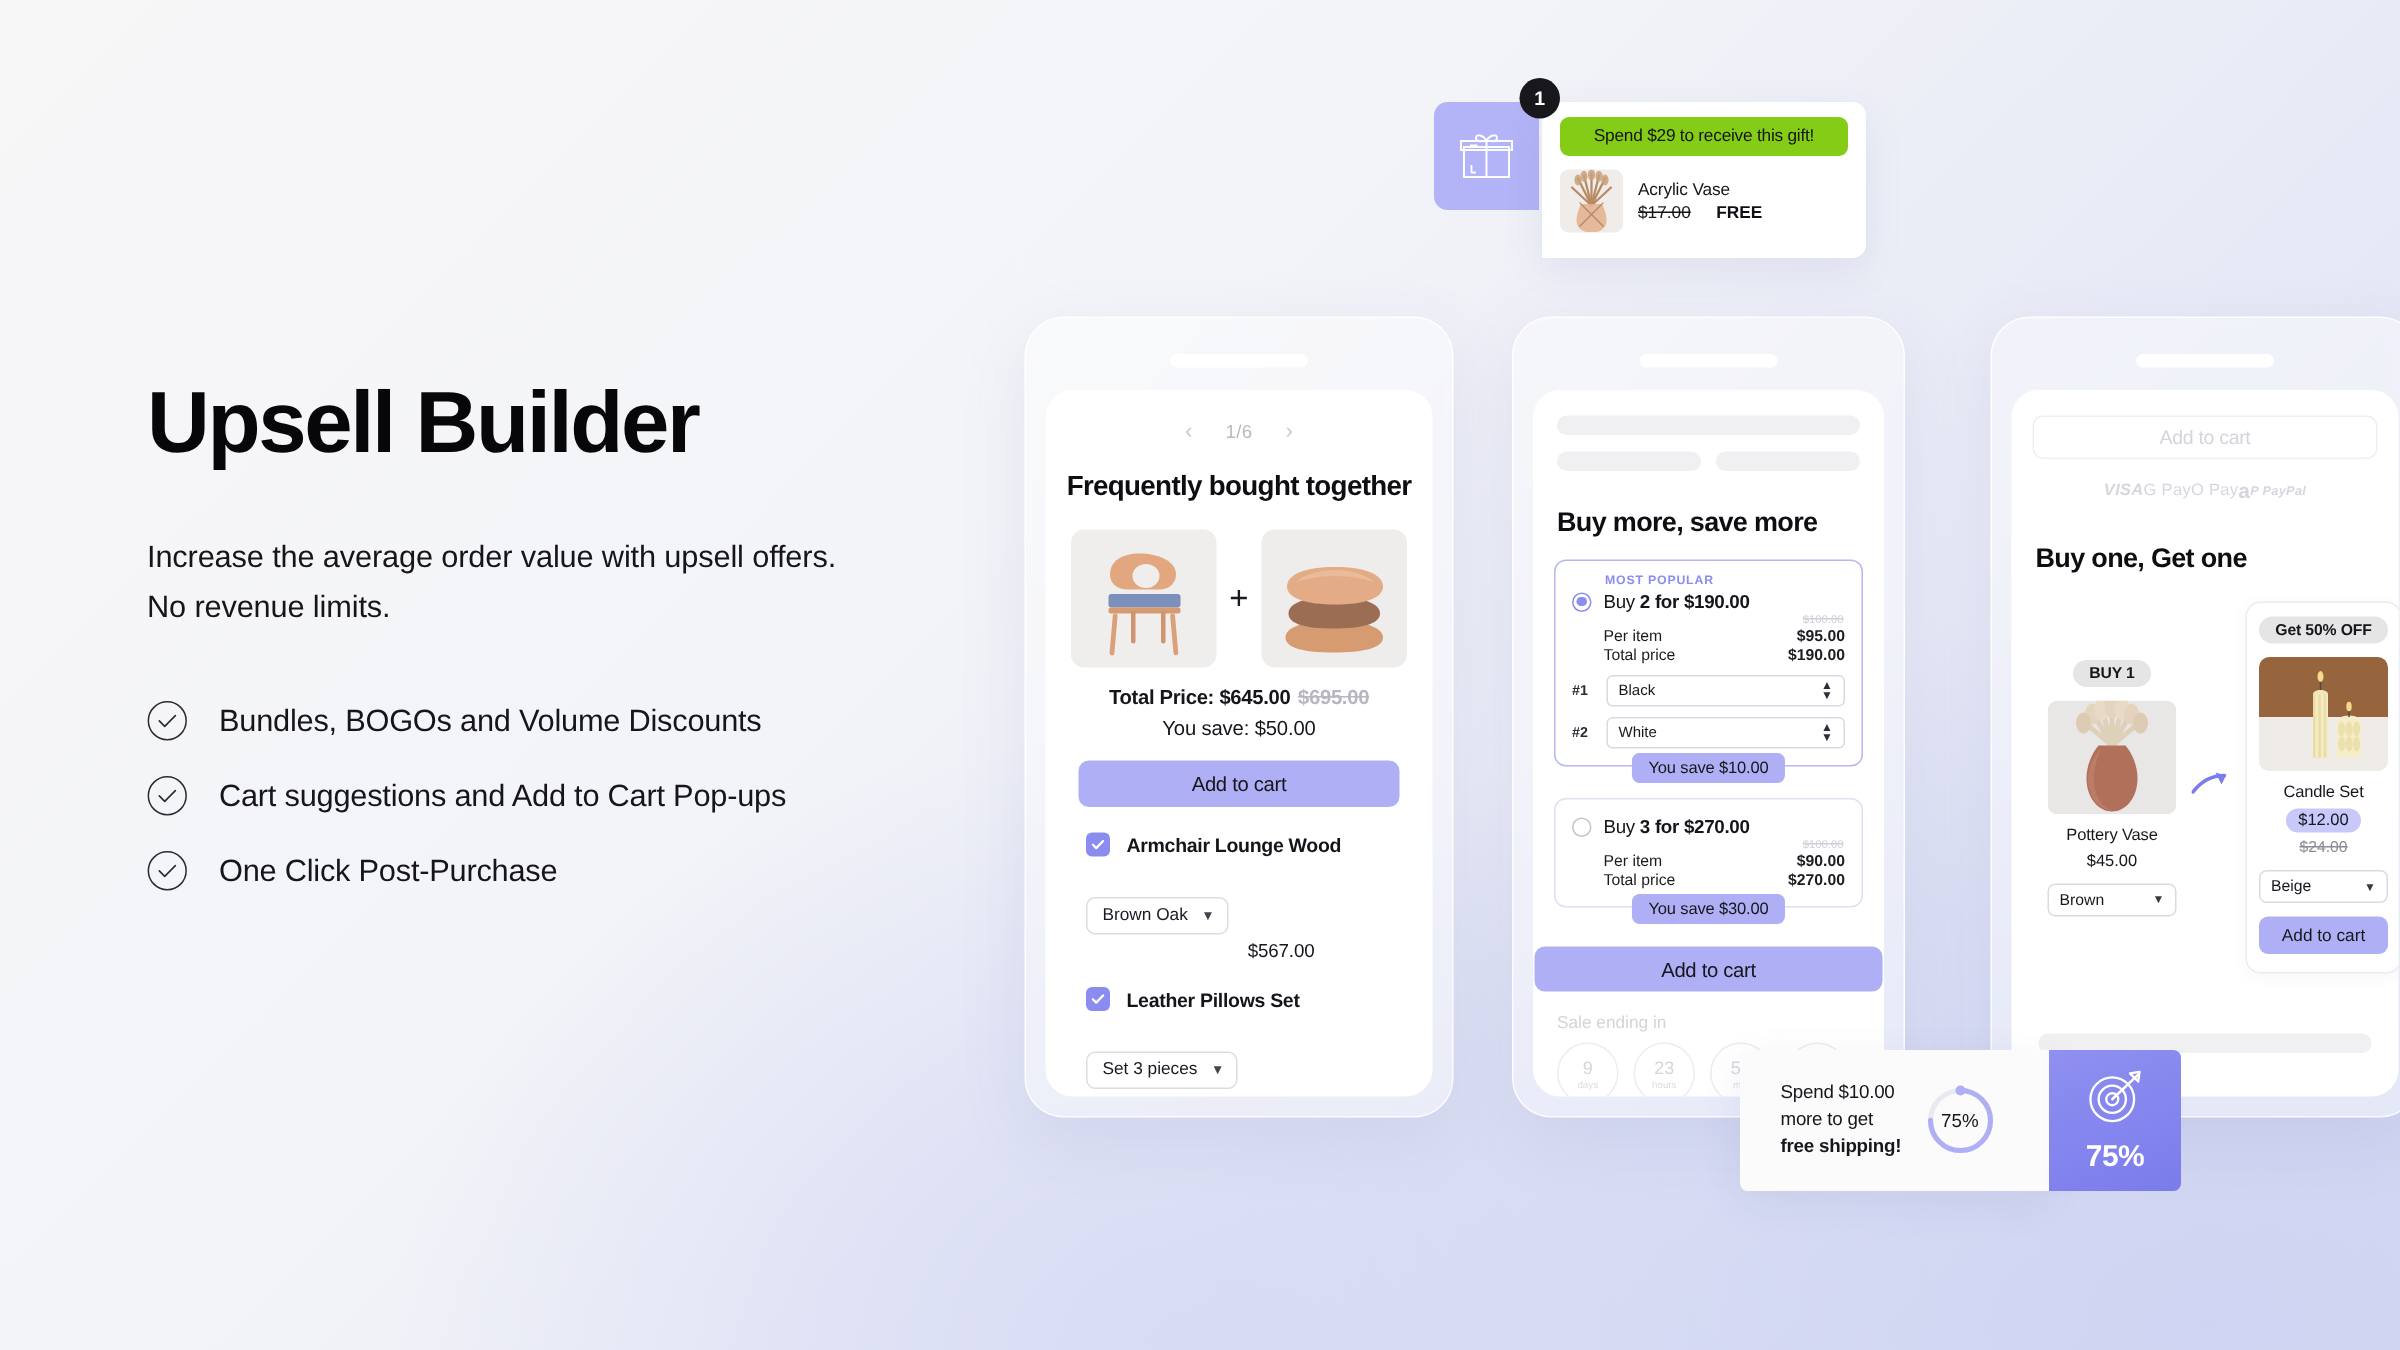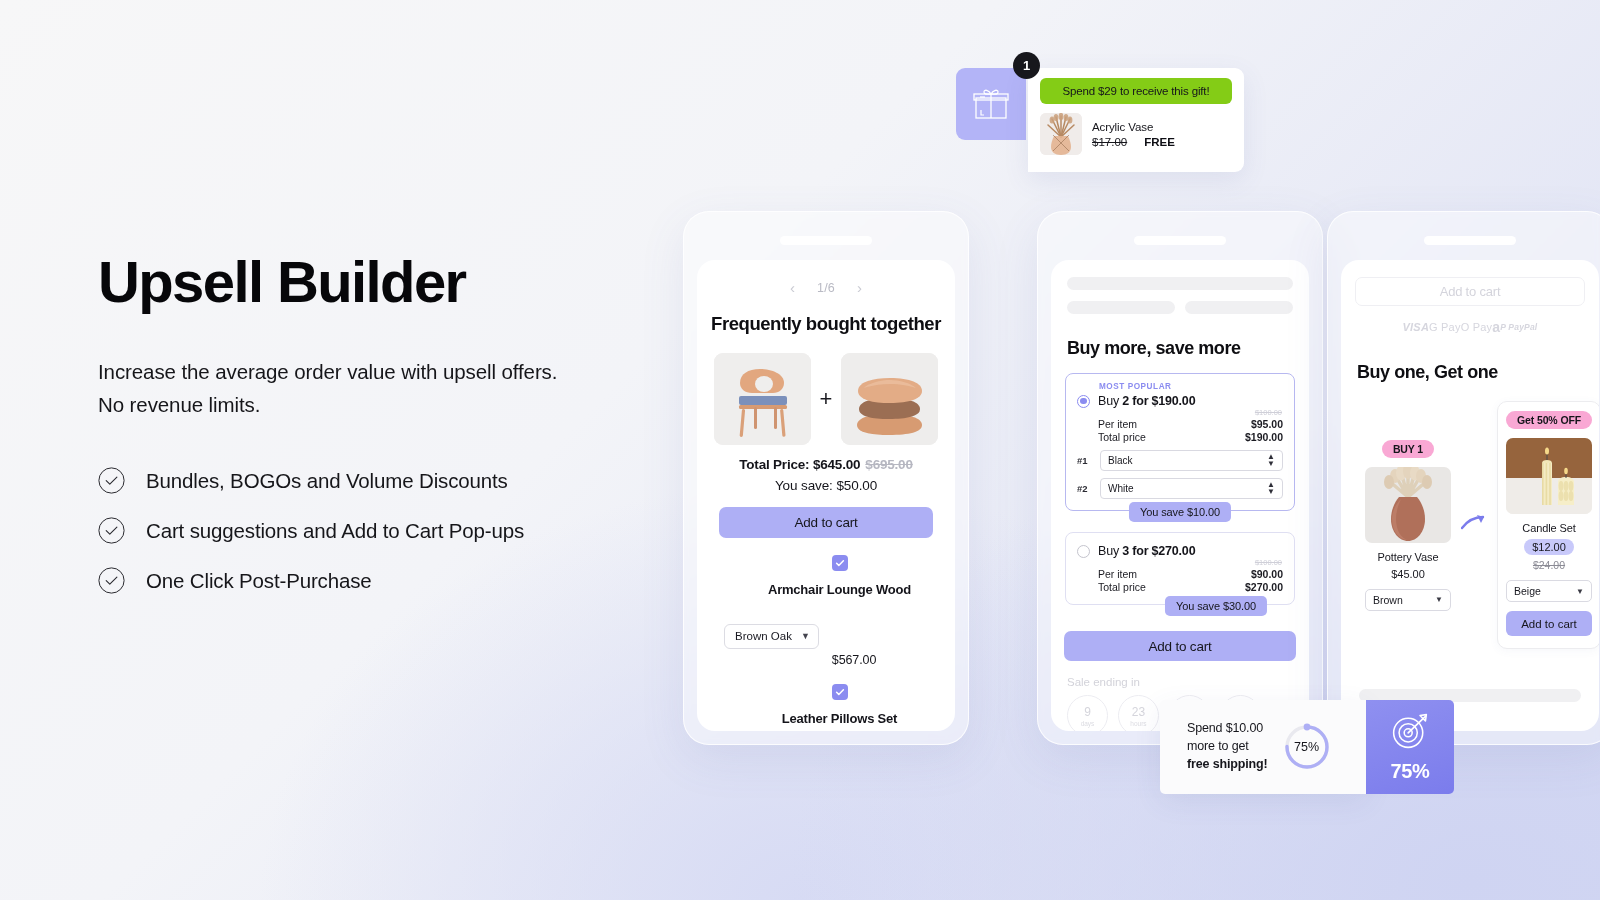--- a/index.html
+++ b/index.html
@@ -44,21 +44,21 @@
   .speaker {
     position: absolute; top: 24px; left: 50%; transform: translateX(-50%);
     width: 92px; height: 9px; border-radius: 5px; background: #ffffff;
   }
   .screen {
     position: absolute; left: 13px; right: 13px; top: 48px; bottom: 13px;
     background: #ffffff; border-radius: 18px; overflow: hidden;
   }
 
   #phone1 { left: 683px; top: 211px; width: 286px; height: 534px; }
-  #phone2 { left: 1037px; top: 211px; width: 286px; height: 534px; }
+  #phone2 { left: 1008px; top: 211px; width: 262px; height: 534px; }
   #phone3 { left: 1327px; top: 211px; width: 286px; height: 534px; }
 
   
   .pager { display: flex; align-items: center; justify-content: center; gap: 22px; margin-top: 20px; }
   .pager-arrow { color: #c9cad2; font-size: 15px; line-height: 1; cursor: pointer; }
   .pager-count { color: #b9bac4; font-size: 12.5px; letter-spacing: .2px; }
   .card-title {
     text-align: center; font-size: 18.5px; font-weight: 700;
     color: #0e0e12; letter-spacing: -0.45px; margin-top: 18px;
   }
@@ -67,21 +67,21 @@
   .plus { font-size: 22px; color: #1a1a20; font-weight: 400; }
   .total-line { text-align: center; margin-top: 12px; font-size: 13.5px; font-weight: 700; color: #15151b; letter-spacing: -0.2px; }
   .total-line .strike { font-weight: 700; color: #b6b7c1; text-decoration: line-through; margin-left: 5px; }
   .save-line { text-align: center; margin-top: 6px; font-size: 13.5px; color: #15151b; letter-spacing: -0.1px; }
   .btn-primary {
     display: block; margin: 14px auto 0; width: 214px; height: 31px;
     background: #aeaff5; border: none; border-radius: 7px;
     font-family: inherit; font-size: 13.5px; color: #16161c; font-weight: 500;
     letter-spacing: -0.2px; cursor: pointer;
   }
-  .item-row { display: flex; align-items: center; gap: 11px; margin: 17px 0 0 27px; flex-direction: column; }
+  .item-row { display: flex; align-items: center; gap: 11px; margin: 17px 0 0 27px; }
   .cbx {
     width: 16px; height: 16px; border-radius: 4px; background: #8b8cf0;
     display: flex; align-items: center; justify-content: center; flex: 0 0 16px;
   }
   .item-name { font-size: 13px; font-weight: 700; color: #14141a; letter-spacing: -0.2px; }
   .variant-row { display: flex; align-items: center; gap: 13px; margin: 8px 0 0 27px; }
   .select {
     height: 25px; border: 1px solid #dcdce3; border-radius: 6px; background: #fff;
     display: flex; align-items: center; gap: 9px; padding: 0 8px 0 10px;
     font-size: 11.5px; color: #1a1a22; cursor: pointer; white-space: nowrap;
@@ -137,21 +137,21 @@
   }
   .pay-row { display: flex; align-items: center; justify-content: center; margin-top: 13px; }
   .pay { color: #d6d6de; font-size: 11px; font-weight: 700; letter-spacing: .2px; display: flex; align-items: center; gap: 2px; }
   .bogo-wrap { display: flex; align-items: center; gap: 10px; margin: 18px 0 0 24px; }
   .bogo-col { width: 88px; display: flex; flex-direction: column; align-items: center; }
   .bogo-col.boxed {
     border: 1px solid #ececeF; border-radius: 10px; padding: 9px 8px 12px;
     width: 104px; background: #fff; box-shadow: 0 2px 10px rgba(80,90,160,.05);
   }
   .badge {
-    background: #f9a8d4; border-radius: 11px; padding: 3px 11px;
+    background: #e5e5e5; border-radius: 11px; padding: 3px 11px;
     font-size: 10.5px; font-weight: 700; color: #15151b; letter-spacing: -0.1px; white-space: nowrap;
   }
   .bogo-img { width: 86px; height: 76px; border-radius: 7px; margin-top: 9px; overflow: hidden; position: relative; }
   .bogo-name { font-size: 11px; color: #17171e; margin-top: 8px; letter-spacing: -0.1px; }
   .bogo-price { font-size: 11px; color: #17171e; margin-top: 5px; }
   .bogo-price.pill { background: #c8c9fa; border-radius: 9px; padding: 2px 8px; font-weight: 500; }
   .bogo-price.old { color: #8b8b95; text-decoration: line-through; margin-top: 4px; font-size: 10.5px; }
   .bogo-select {
     margin-top: 9px; width: 100%; height: 22px; border: 1px solid #dadae2; border-radius: 5px;
     display: flex; align-items: center; padding: 0 7px; font-size: 10.5px; color: #17171e; background: #fff;
@@ -396,21 +396,21 @@
         </div>
         <div class="tier-strike">$100.00</div>
         <div class="tier-line">
           <span>Per item</span>
           <span class="v">$90.00</span>
         </div>
         <div class="tier-line">
           <span>Total price</span>
           <span class="v">$270.00</span>
         </div>
-        <div class="save-pill" style="bottom:-12px;margin-left:36px;">You save $30.00</div>
+        <div class="save-pill" style="bottom:-12px;">You save $30.00</div>
       </div>
 
       <button class="btn-primary" style="width:232px;height:30px;margin-top:26px;">Add to cart</button>
 
       <div class="timer-label">Sale ending in</div>
       <div class="timer-row">
         <div class="timer-c">
           <span class="timer-n">9</span>
           <span class="timer-u">days</span>
         </div>

